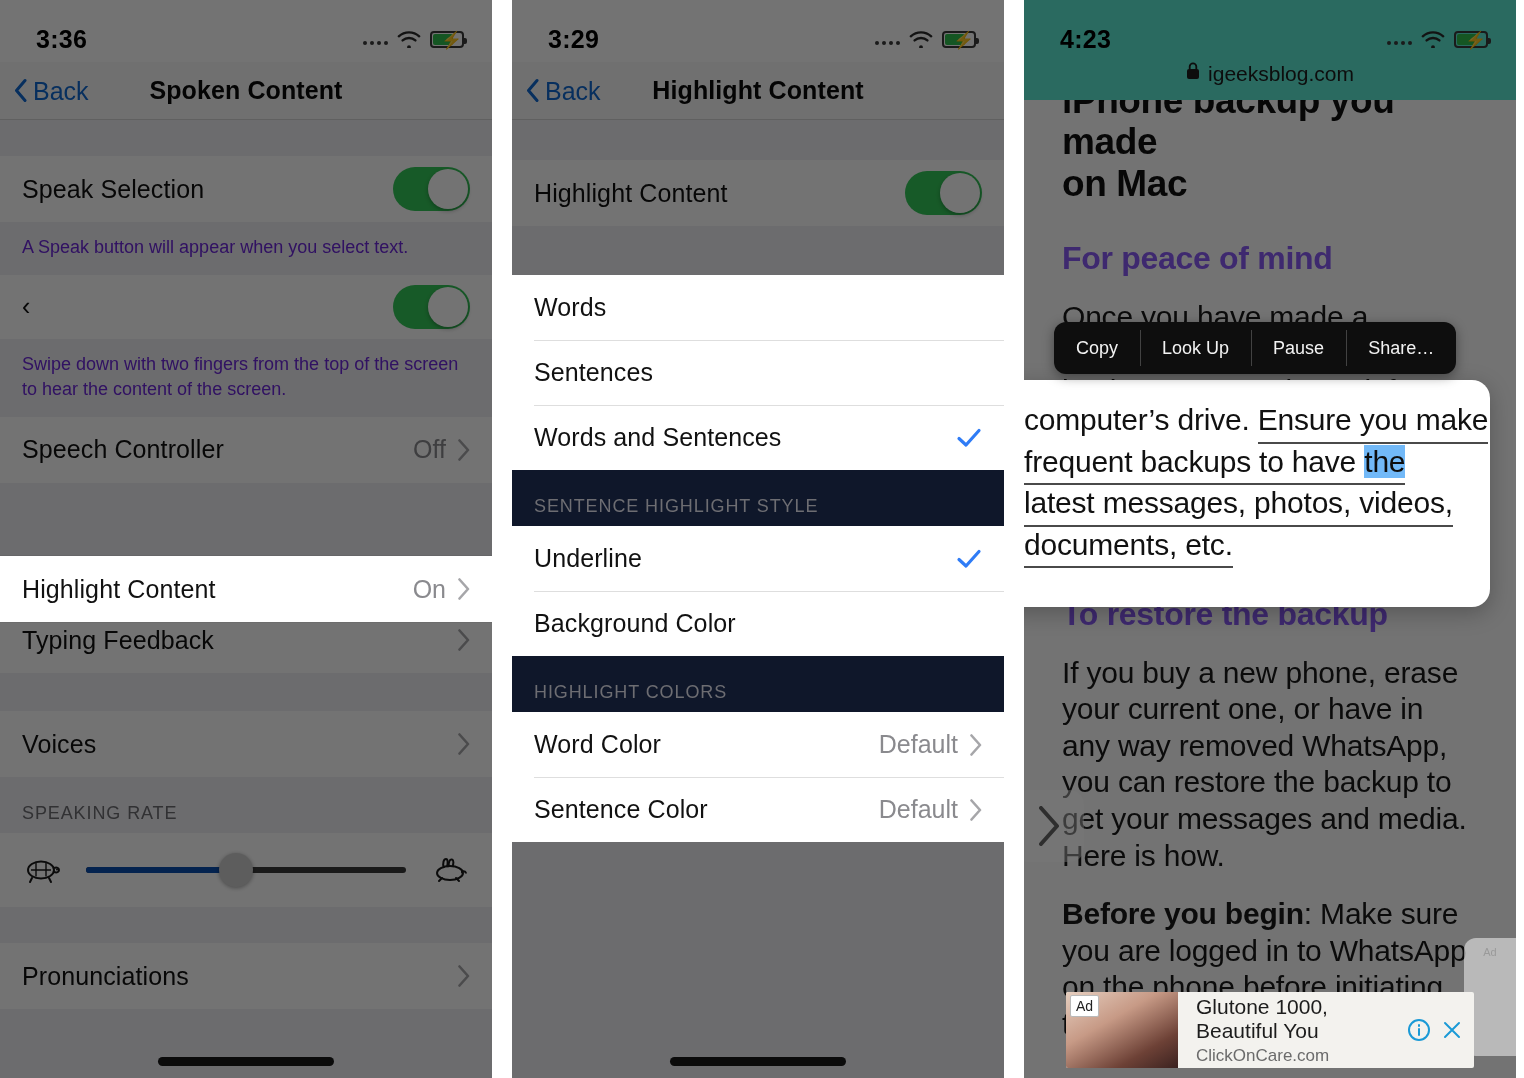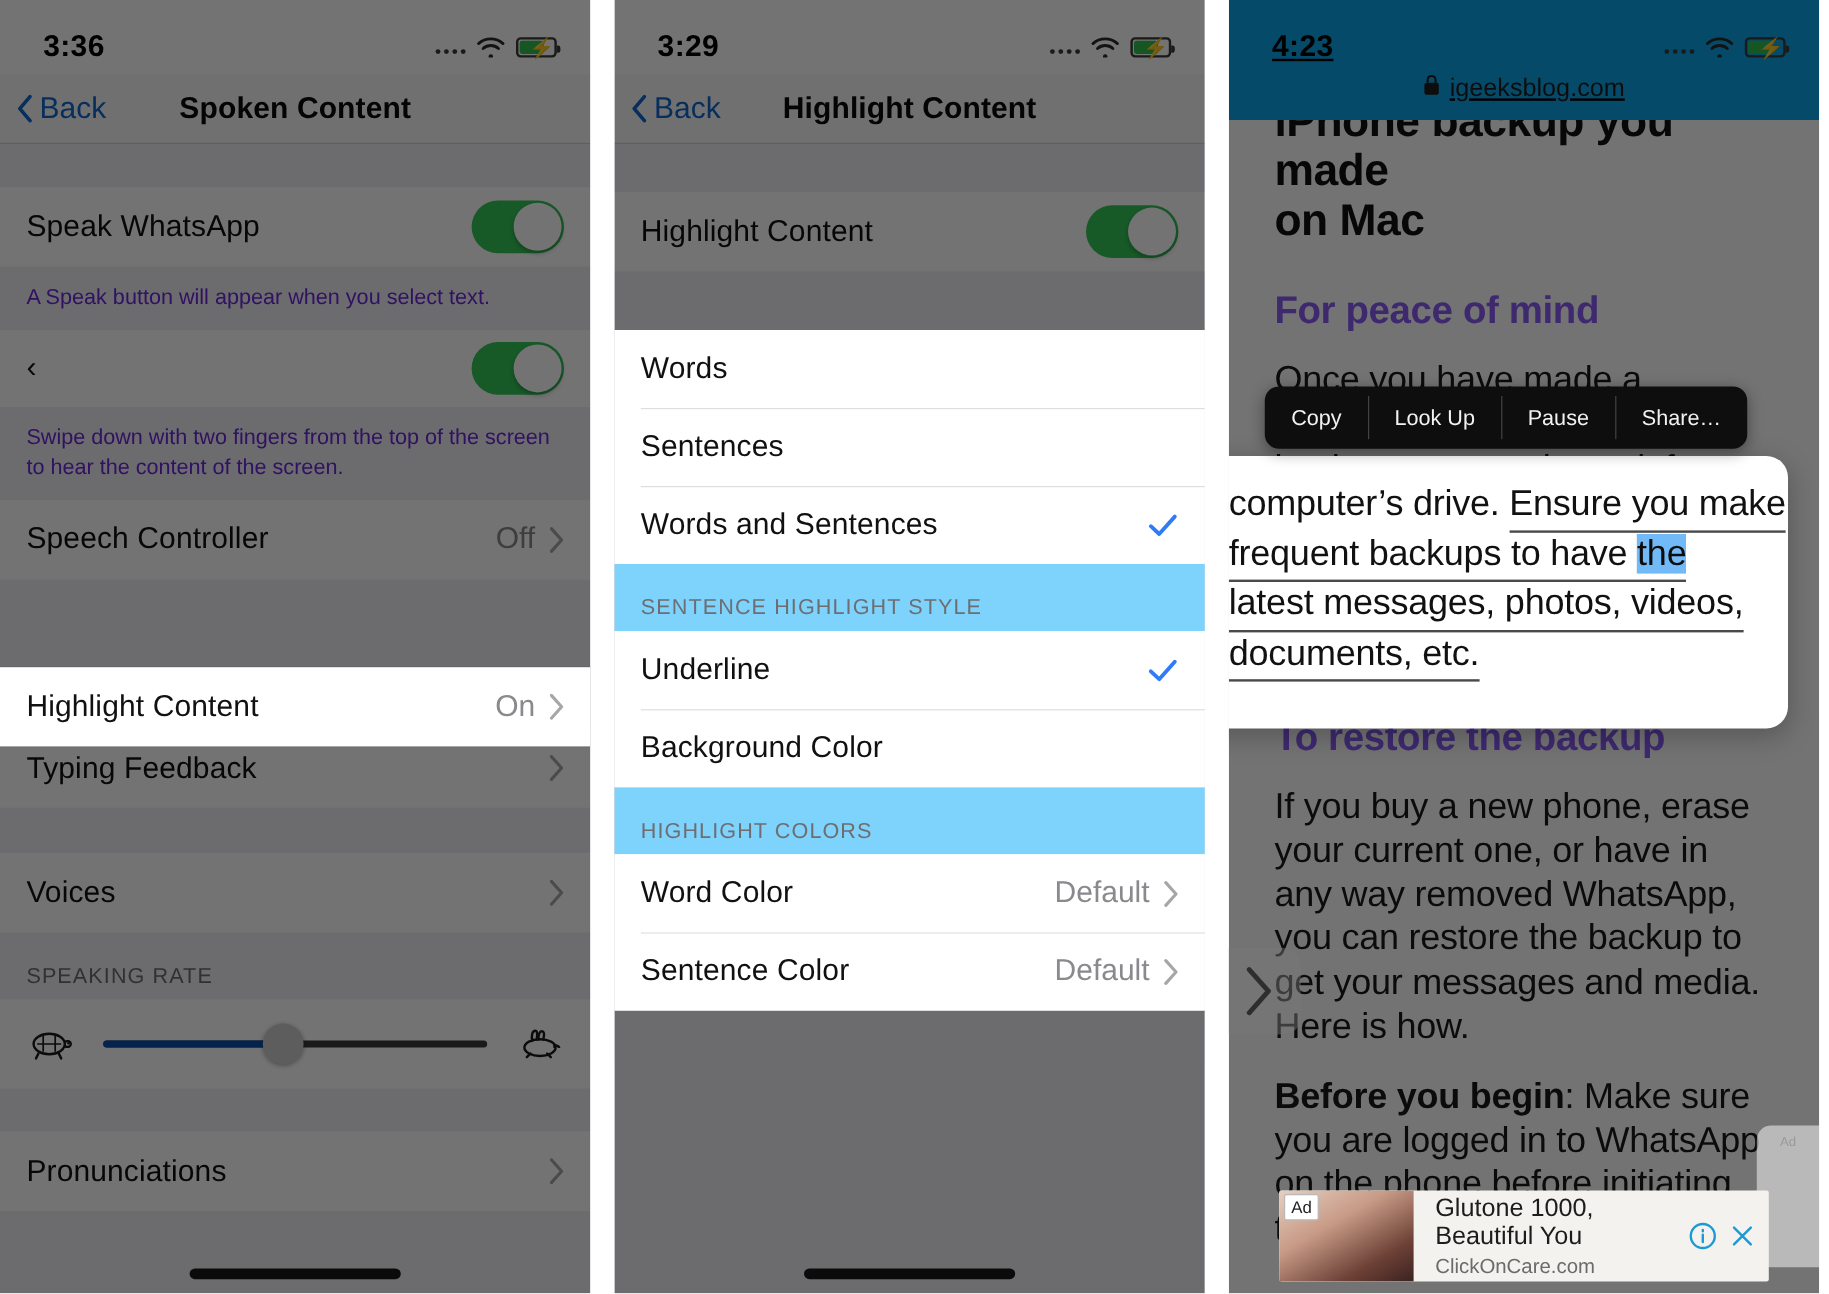--- a/index.html
+++ b/index.html
@@ -114,26 +114,26 @@
   }
 
   
   .home-ind {
     position:absolute; bottom:12px; left:50%; transform:translateX(-50%);
     width:176px; height:9px; border-radius:5px; background:#0b0b0b; z-index:70;
   }
 
   
   .p2-card { position:absolute; left:0; width:492px; z-index:60; background:#fff; }
-  .p2-card .sechead { background:#7dd3fc; }
+  .p2-card .sechead { background:#0f172a; }
 
   
   .safari { position:relative; height:1078px; background:#fff; overflow:hidden; }
   .sf-chrome {
-    position:relative; background:#0ea5e9; padding-bottom:6px;text-decoration:underline;
+    position:relative; background:#5eead4; padding-bottom:6px;
   }
   .sf-url {
     display:flex; align-items:flex-start; justify-content:center; gap:8px;
     font-size:21px; color:#1d1d1d; padding-bottom:8px;
   }
   .lock { width:14px; height:18px; }
   .article { padding: 0 38px; background:#fff; }
   .h-cut {
     font-size:37px; font-weight:800; color:#111; line-height:1.12; letter-spacing:-0.4px;
     margin-top:-20px;
@@ -245,21 +245,21 @@
         <span>Back</span>
       </div>
       <div class="nav-title">Spoken Content</div>
     </div>
 
     <div class="scroll">
       <div class="spacer" style="height:36px"></div>
 
       <div class="group">
         <div class="row" style="min-height:66px">
-          <span class="row-label">Speak WhatsApp</span>
+          <span class="row-label">Speak Selection</span>
           <div class="toggle">
               <div class="knob"></div>
             </div>
         </div>
       </div>
       <div class="footnote">A Speak button will appear when you select text.</div>
 
       <div class="group">
         <div class="row" style="min-height:64px">
           <span class="row-label">‹</span>

